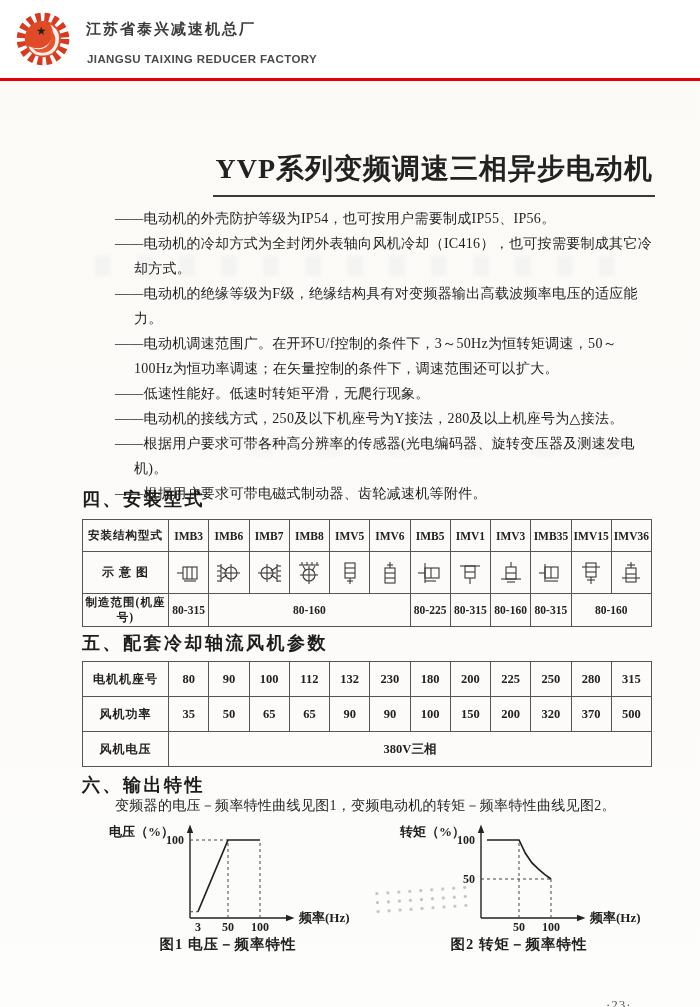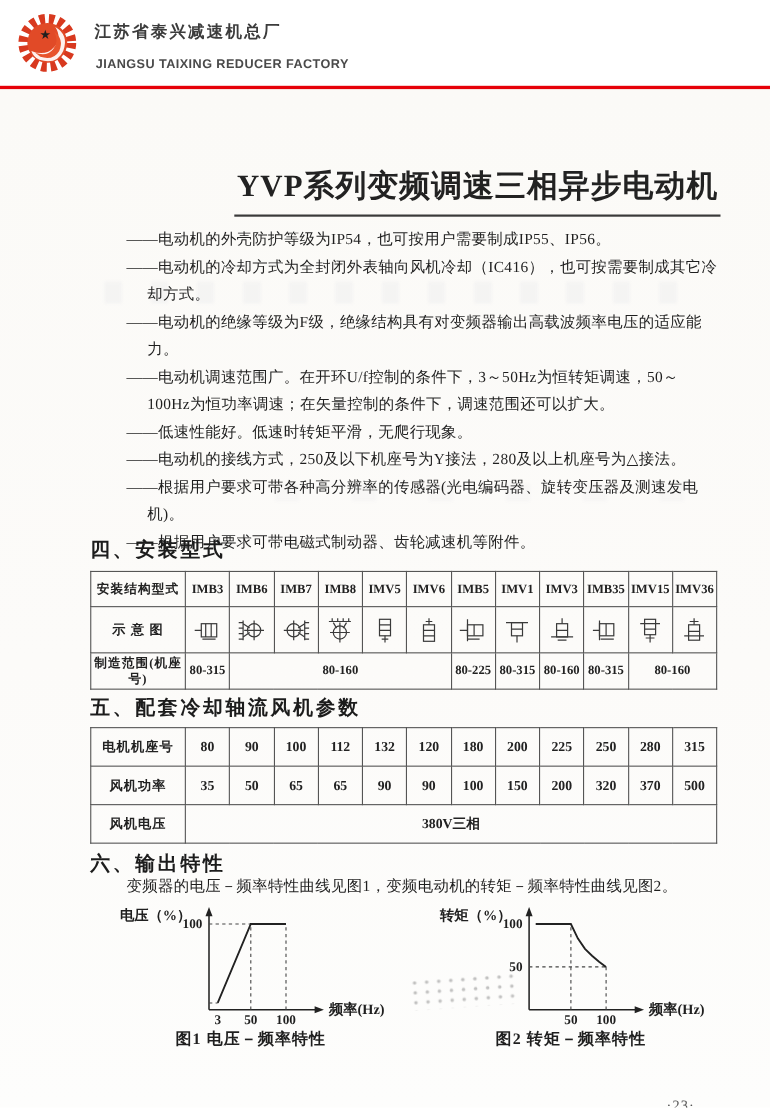--- a/index.html
+++ b/index.html
@@ -290,21 +290,21 @@
         <col>
       </colgroup>
     <tbody>
         <tr>
       <td class="lbl">电机机座号</td>
       <td>80</td>
       <td>90</td>
       <td>100</td>
       <td>112</td>
       <td>132</td>
-      <td>120</td>
+      <td>230</td>
       <td>180</td>
       <td>200</td>
       <td>225</td>
       <td>250</td>
       <td>280</td>
       <td>315</td>
     </tr>
     <tr>
       <td class="lbl">风机功率</td>
       <td>35</td>

